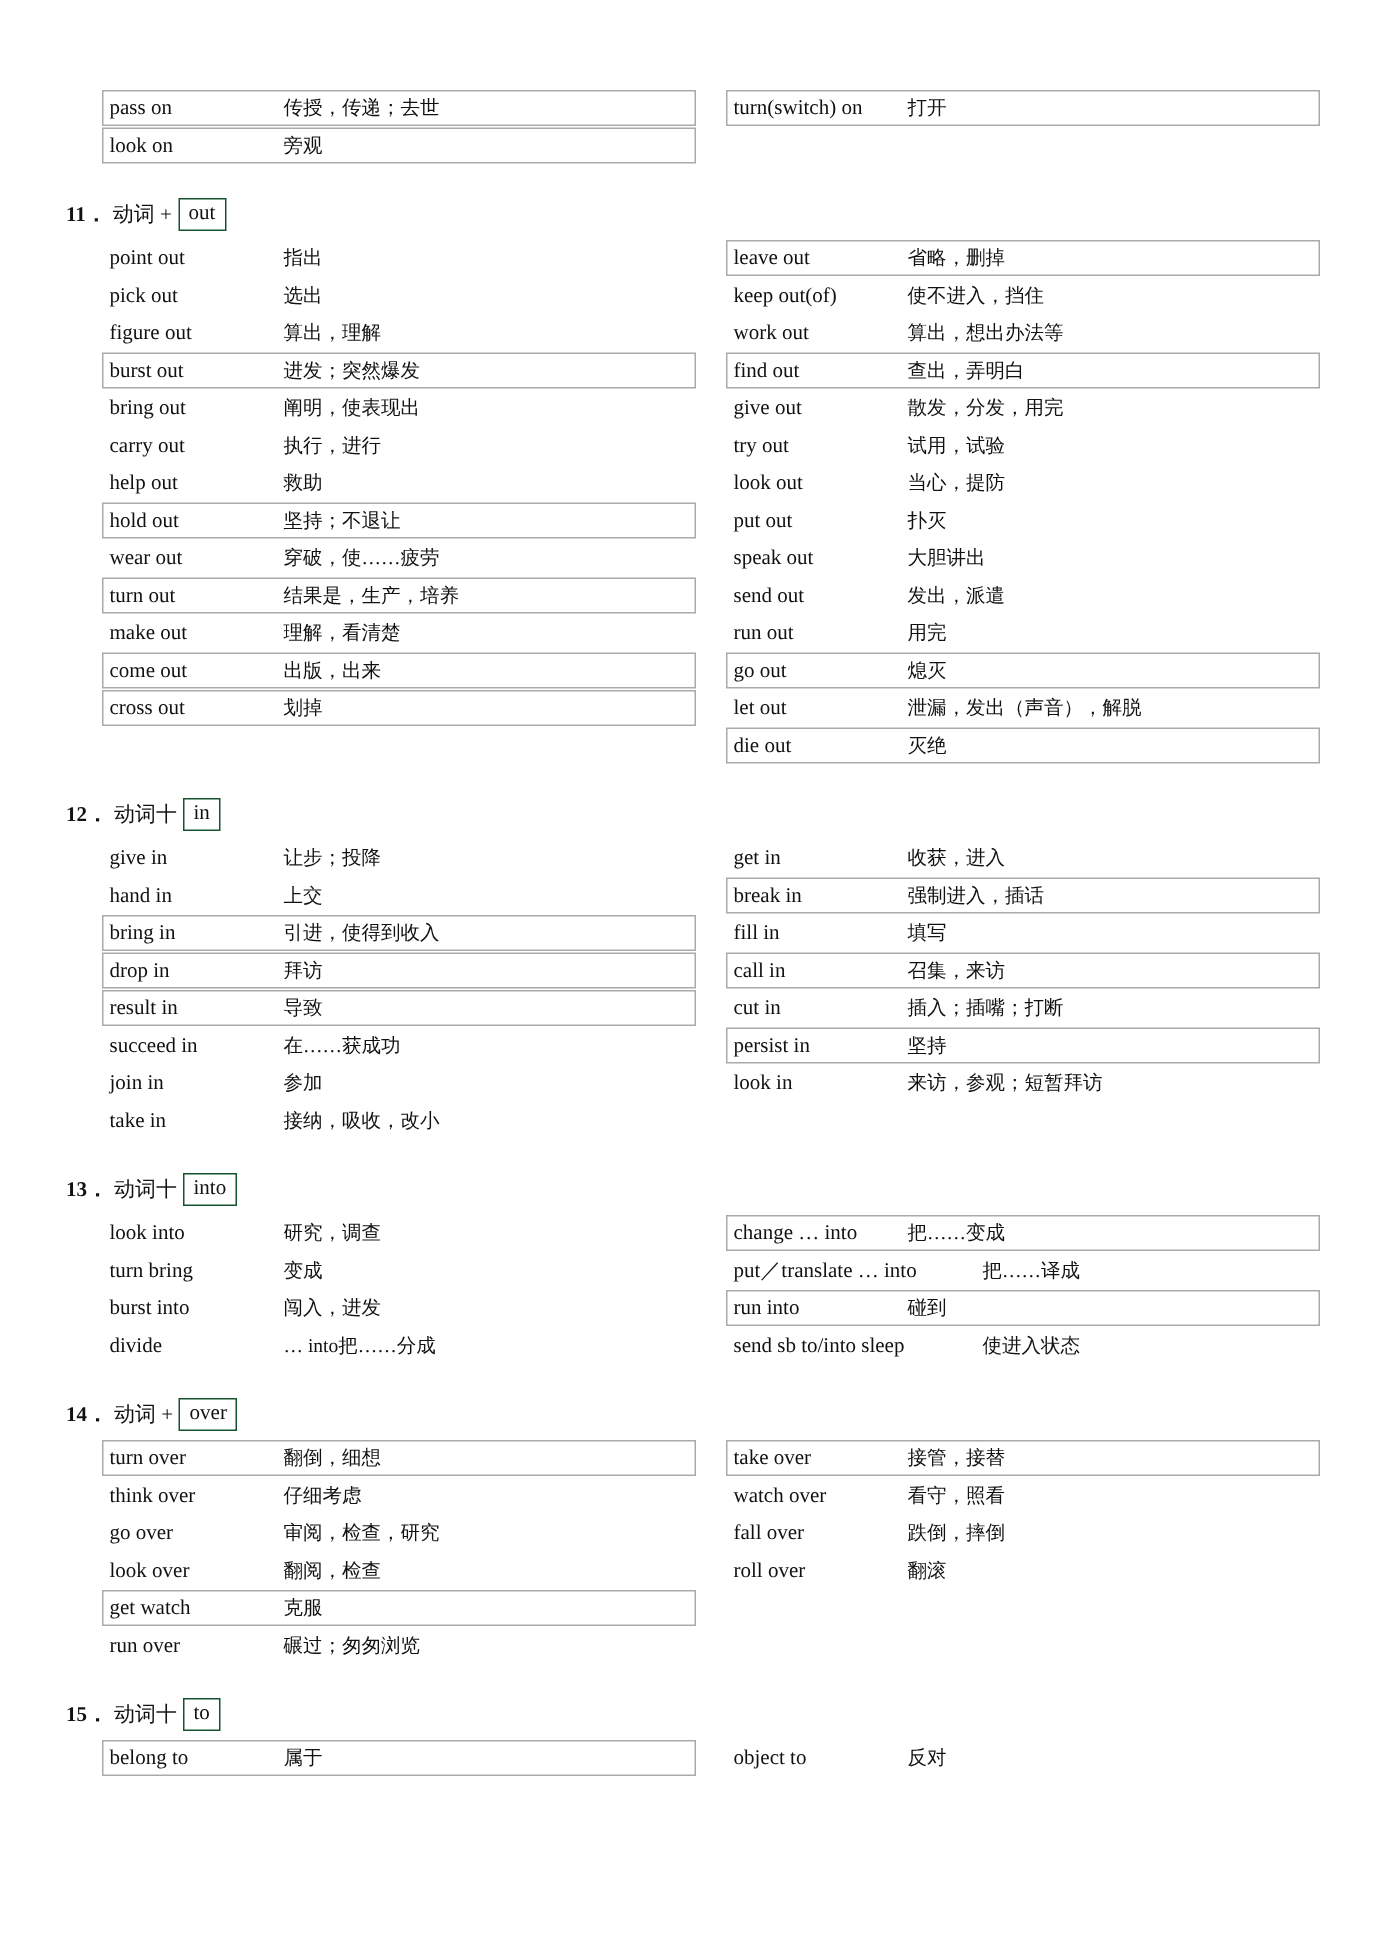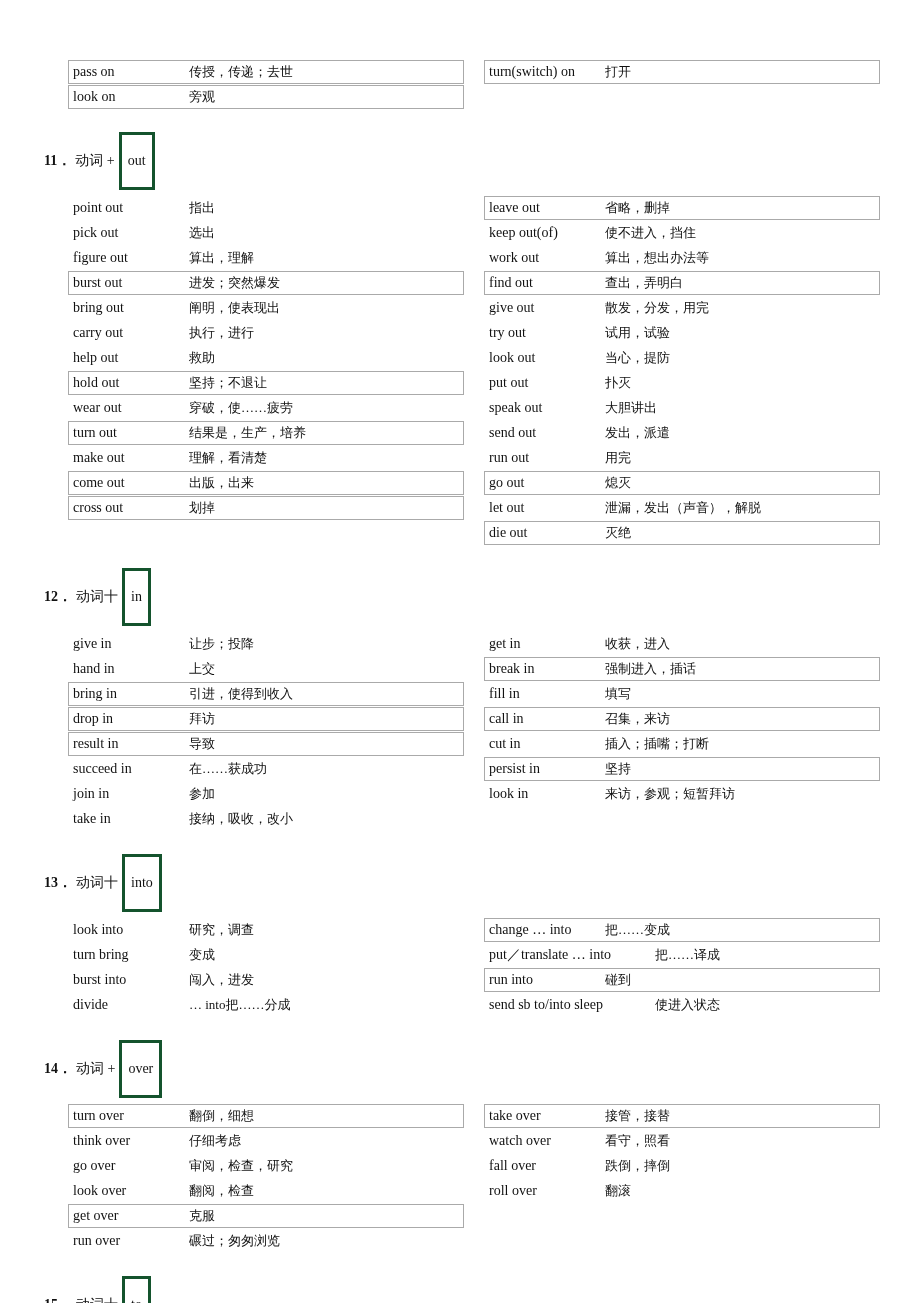--- a/index.html
+++ b/index.html
@@ -53,22 +53,22 @@
       font-size: 14px;
       font-family: "Times New Roman", serif;
     }
     .section-header .num {
       font-family: "Times New Roman", serif;
       font-weight: bold;
       margin-right: 4px;
     }
     .section-header .label {
       font-family: "SimSun", "宋体", serif;
-      border: 3px solid #14532d;
-      padding: 18px 6px;
+      border: 1px solid #14532d;
+      padding: 2px 6px;
       margin-left: 4px;
     }
     .spacer { height: 8px; }
   </style>
 </head>
 <body>
 
 <div class="page">
 
   <div class="two-col">
@@ -351,21 +351,21 @@
       </div>
       <div class="phrase-row">
         <span class="phrase-en">go over</span>
         <span class="phrase-zh">审阅，检查，研究</span>
       </div>
       <div class="phrase-row">
         <span class="phrase-en">look over</span>
         <span class="phrase-zh">翻阅，检查</span>
       </div>
       <div class="phrase-row bordered">
-        <span class="phrase-en">get over</span>
+        <span class="phrase-en">get watch</span>
         <span class="phrase-zh">克服</span>
       </div>
       <div class="phrase-row">
         <span class="phrase-en">run over</span>
         <span class="phrase-zh">碾过；匆匆浏览</span>
       </div>
     </div>
     <div class="col">
       <div class="phrase-row bordered">
         <span class="phrase-en">take over</span>

